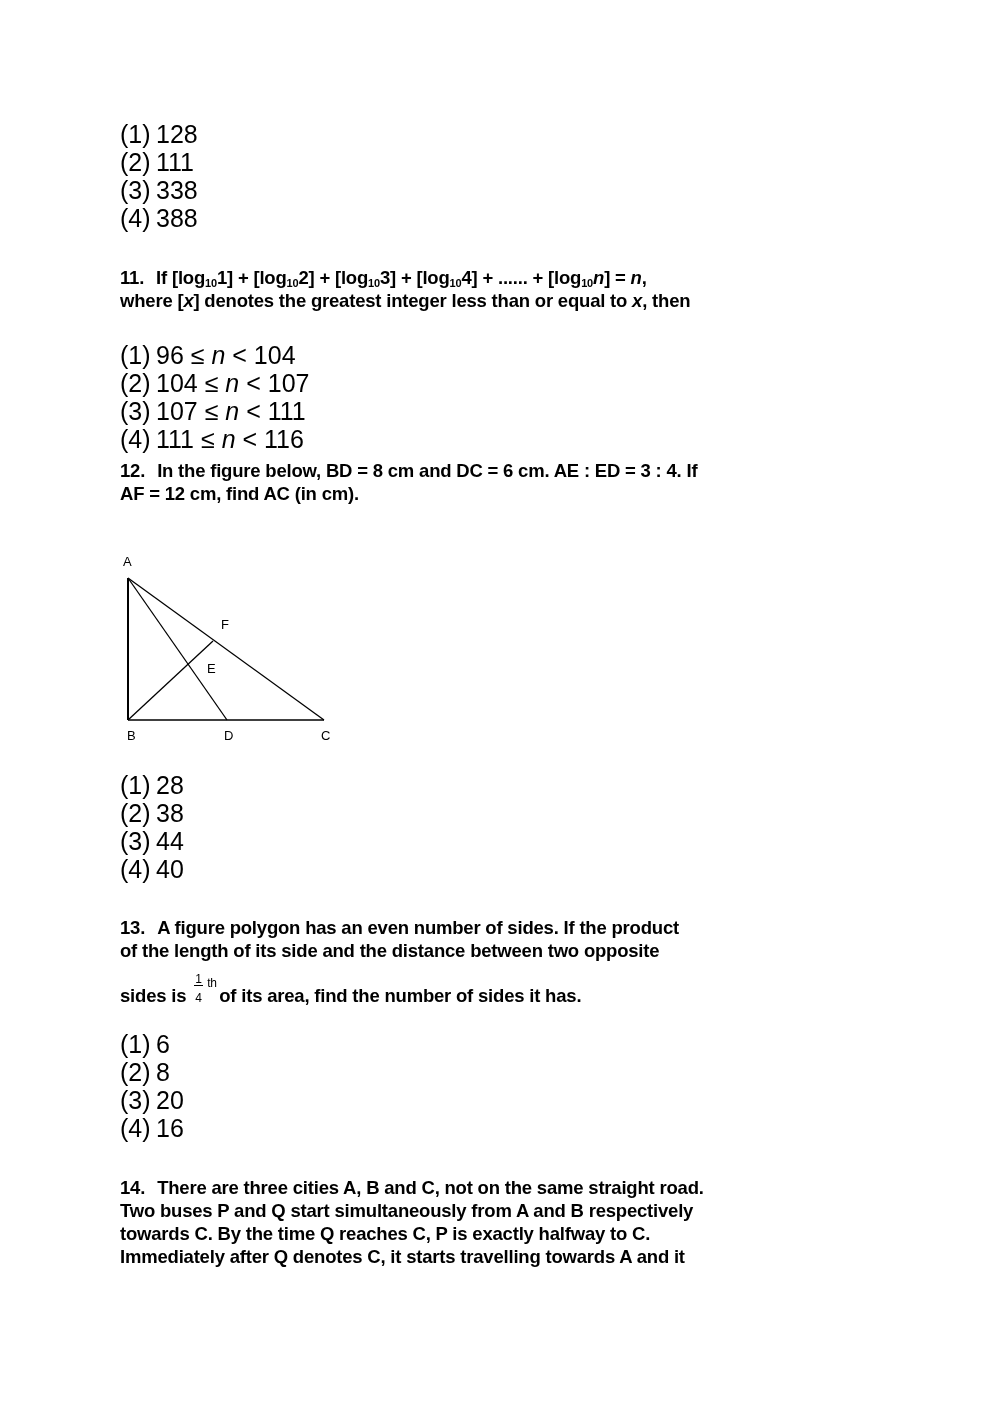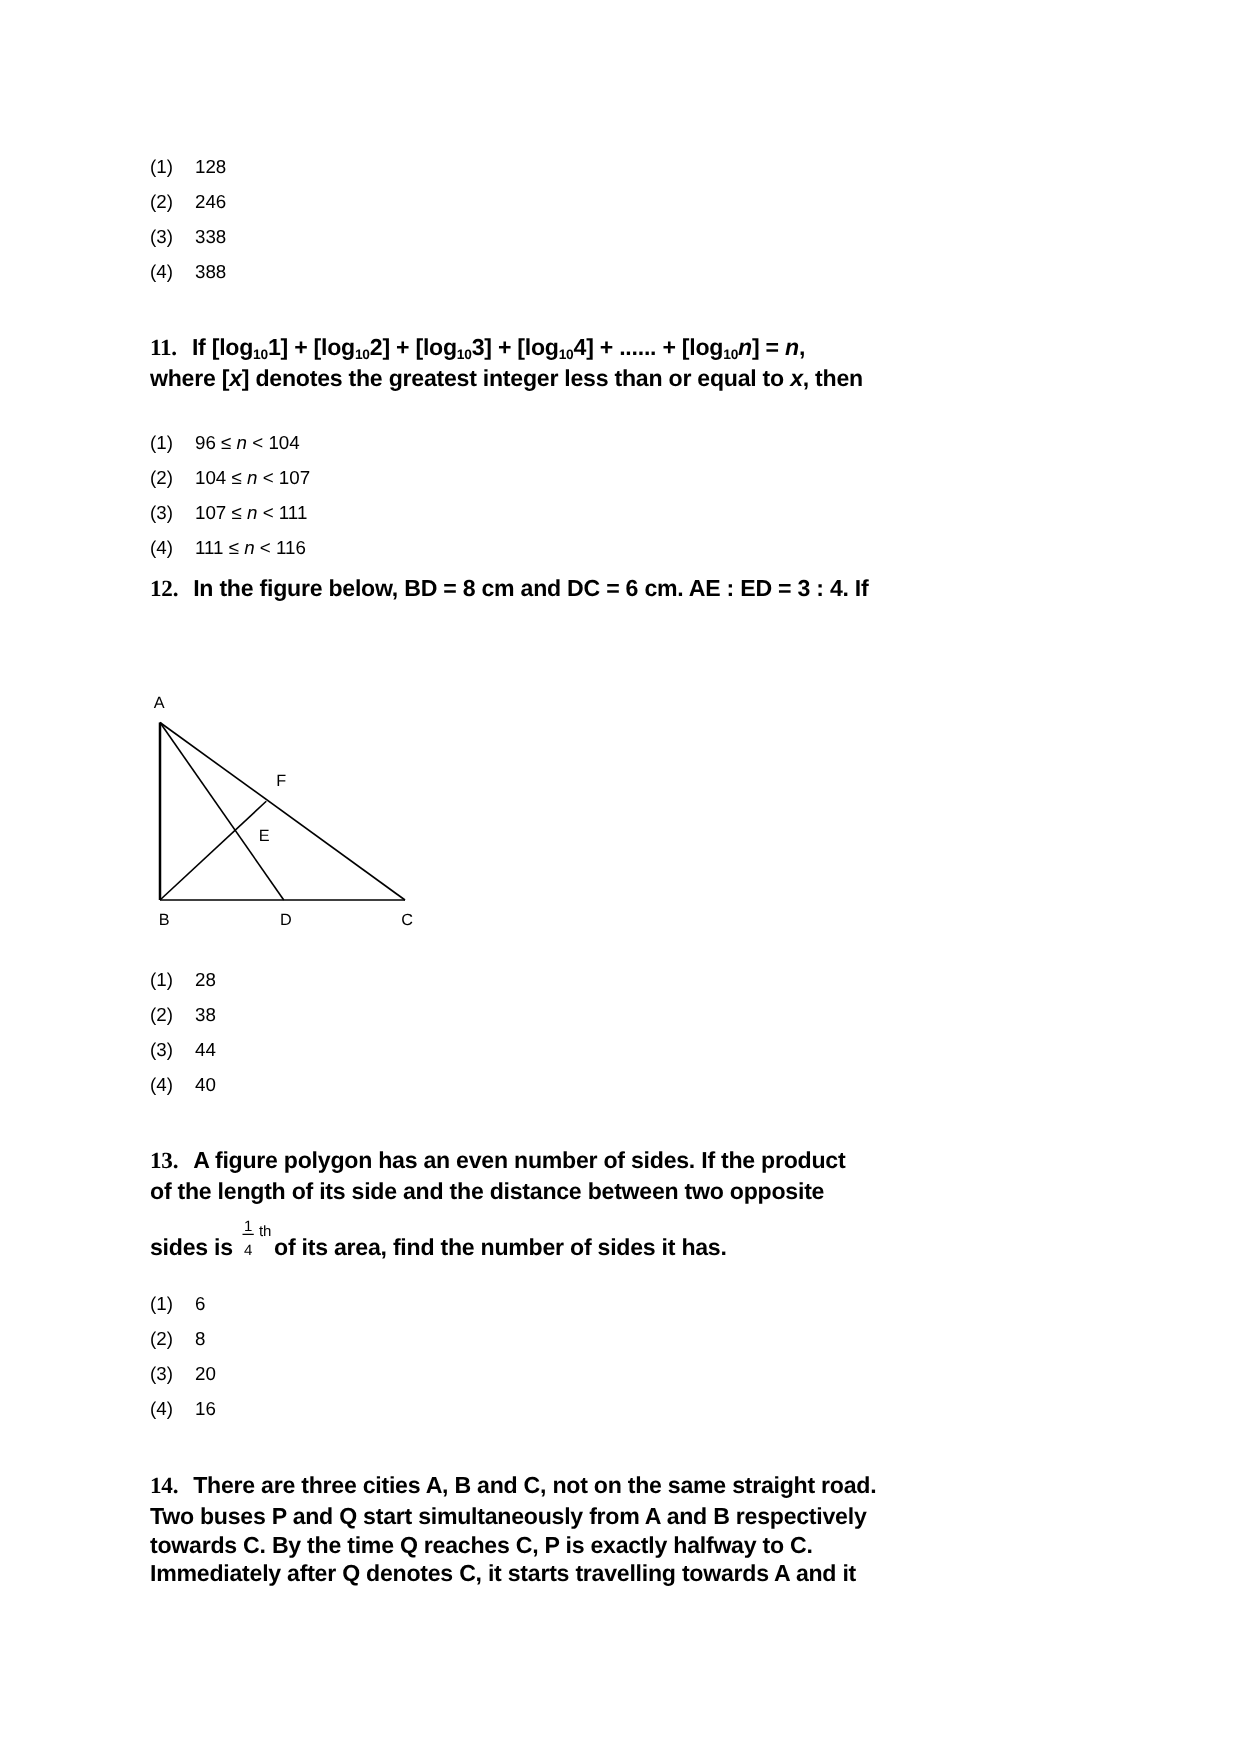--- a/index.html
+++ b/index.html
@@ -1,55 +1,56 @@
 <!DOCTYPE html>
 <html><head>
 <meta charset="utf-8">
 <style>
   html, body { margin: 0; padding: 0; background: #ffffff; }
   body { width: 992px; height: 1403px; position: relative; overflow: hidden;
          font-family: "Liberation Sans", sans-serif; color: #000; }
-  .opt { position: absolute; left: 120px; font-size: 15px; line-height: 28px; }
+  .opt { position: absolute; left: 120px; font-size: 25px; line-height: 28px; }
   .opt .num { display: inline-block; width: 36px; }
   .q { position: absolute; left: 120px; font-size: 18.5px; font-weight: bold; line-height: 23px;
        letter-spacing: -0.2px; width: 680px; }
-  .q .qn { margin-right: 12px; font-family: Liberation Serif, serif; }
+  .q .qn { margin-right: 12px; }
   sub { font-size: 11px; font-weight: bold; vertical-align: -3px; line-height: 0; }
   i { font-style: italic; }
   .frac { display: inline-block; position: relative; width: 20px; height: 30px; vertical-align: -4px; font-weight: normal; }
   .frac .n { position: absolute; left: 4px; top: -8px; font-size: 12px; }
   .frac .bar { position: absolute; left: 3px; top: 9px; width: 9px; border-top: 1px solid #000; }
   .frac .d { position: absolute; left: 4px; top: 11px; font-size: 12px; }
   .frac .th { position: absolute; left: 16px; top: -4px; font-size: 12px; }
   .figure { position: absolute; left: 110px; top: 548px; }
   .lbl { font-family: "Liberation Sans", sans-serif; font-size: 13px; }
 </style>
 </head>
 <body>
 
 <div>
   <div class="opt" style="top:120px"><span class="num">(1)</span><span>128</span></div>
-  <div class="opt" style="top:148px"><span class="num">(2)</span><span>246</span></div>
+  <div class="opt" style="top:148px"><span class="num">(2)</span><span>111</span></div>
   <div class="opt" style="top:176px"><span class="num">(3)</span><span>338</span></div>
   <div class="opt" style="top:204px"><span class="num">(4)</span><span>388</span></div>
 </div>
 
 <div class="q" style="top:266px">
   <div><span class="qn">11.</span><span>If [log</span><sub>10</sub><span>1]</span> + [log<sub>10</sub><span>2]</span> + [log<sub>10</sub><span>3]</span> + [log<sub>10</sub><span>4]</span><span> + ...... + [log</span><sub>10</sub><i>n</i><span>] = </span><i>n</i><span>,</span></div>
   <div><span>where [</span><i>x</i><span>] denotes the greatest integer less than or equal to </span><i>x</i><span>, then</span></div>
 </div>
 <div>
   <div class="opt" style="top:341px"><span class="num">(1)</span><span>96 ≤ </span><i>n</i><span> &lt; 104</span></div>
   <div class="opt" style="top:369px"><span class="num">(2)</span><span>104 ≤ </span><i>n</i><span> &lt; 107</span></div>
   <div class="opt" style="top:397px"><span class="num">(3)</span><span>107 ≤ </span><i>n</i><span> &lt; 111</span></div>
   <div class="opt" style="top:425px"><span class="num">(4)</span><span>111 ≤ </span><i>n</i><span> &lt; 116</span></div>
 </div>
 
 <div class="q" style="top:459px">
   <div><span class="qn">12.</span><span>In the figure below, BD = 8 cm and DC = 6 cm. AE : ED = 3 : 4. If</span></div>
+  <div><span>AF = 12 cm, find AC (in cm).</span></div>
 </div>
 
 <svg class="figure" width="240" height="200" viewBox="0 0 240 200">
   <g stroke="#000" stroke-width="1.3" fill="none">
     <line x1="18" y1="30" x2="18" y2="172" stroke-width="2"></line>
     <line x1="18" y1="172" x2="214" y2="172"></line>
     <line x1="18" y1="30" x2="214" y2="172"></line>
     <line x1="18" y1="30" x2="117" y2="172"></line>
     <line x1="18" y1="172" x2="103" y2="93"></line>
   </g>

